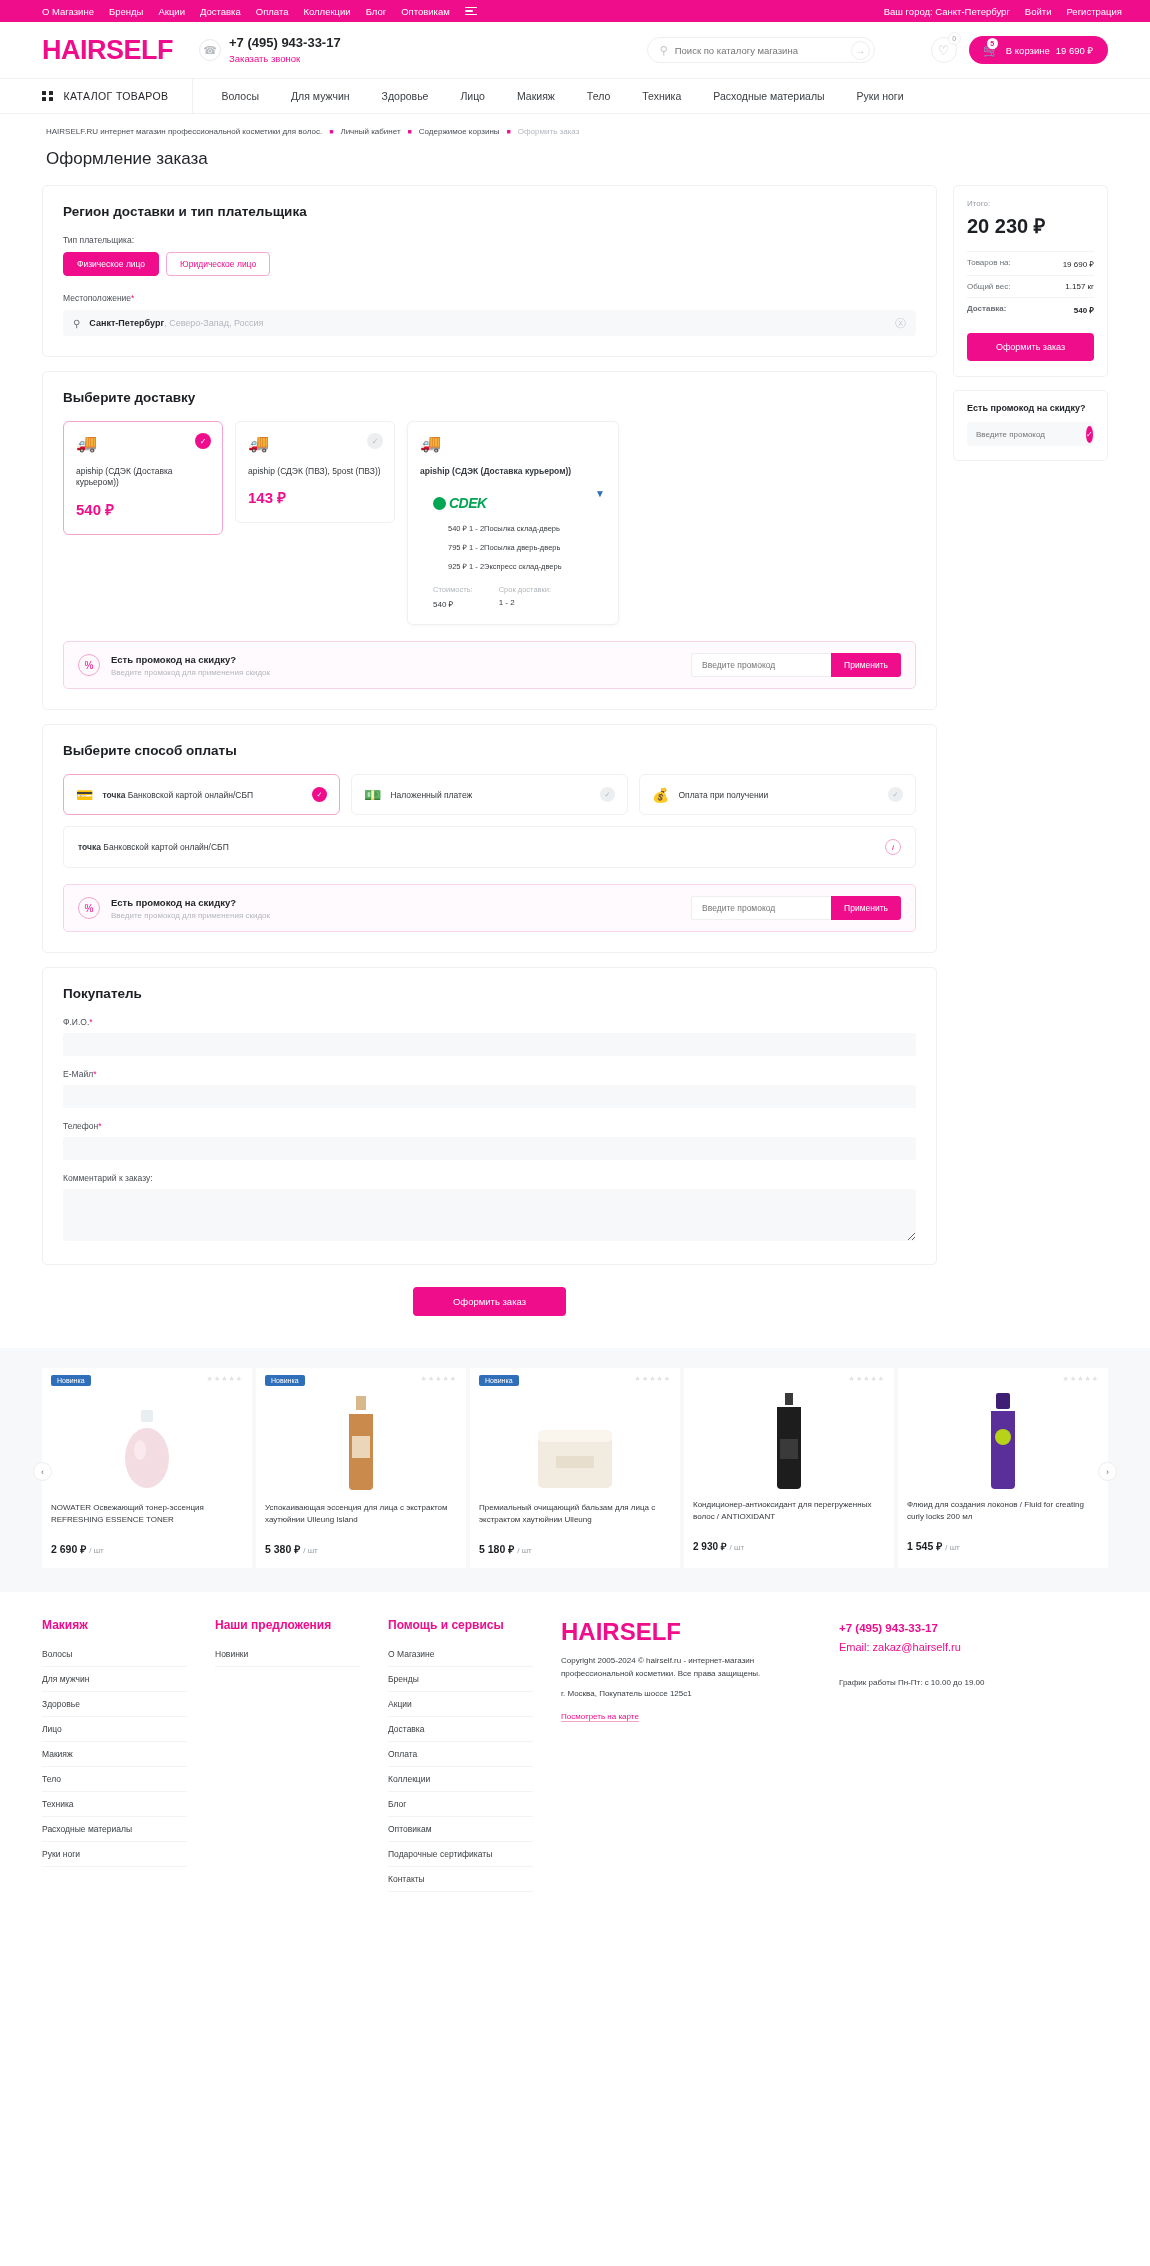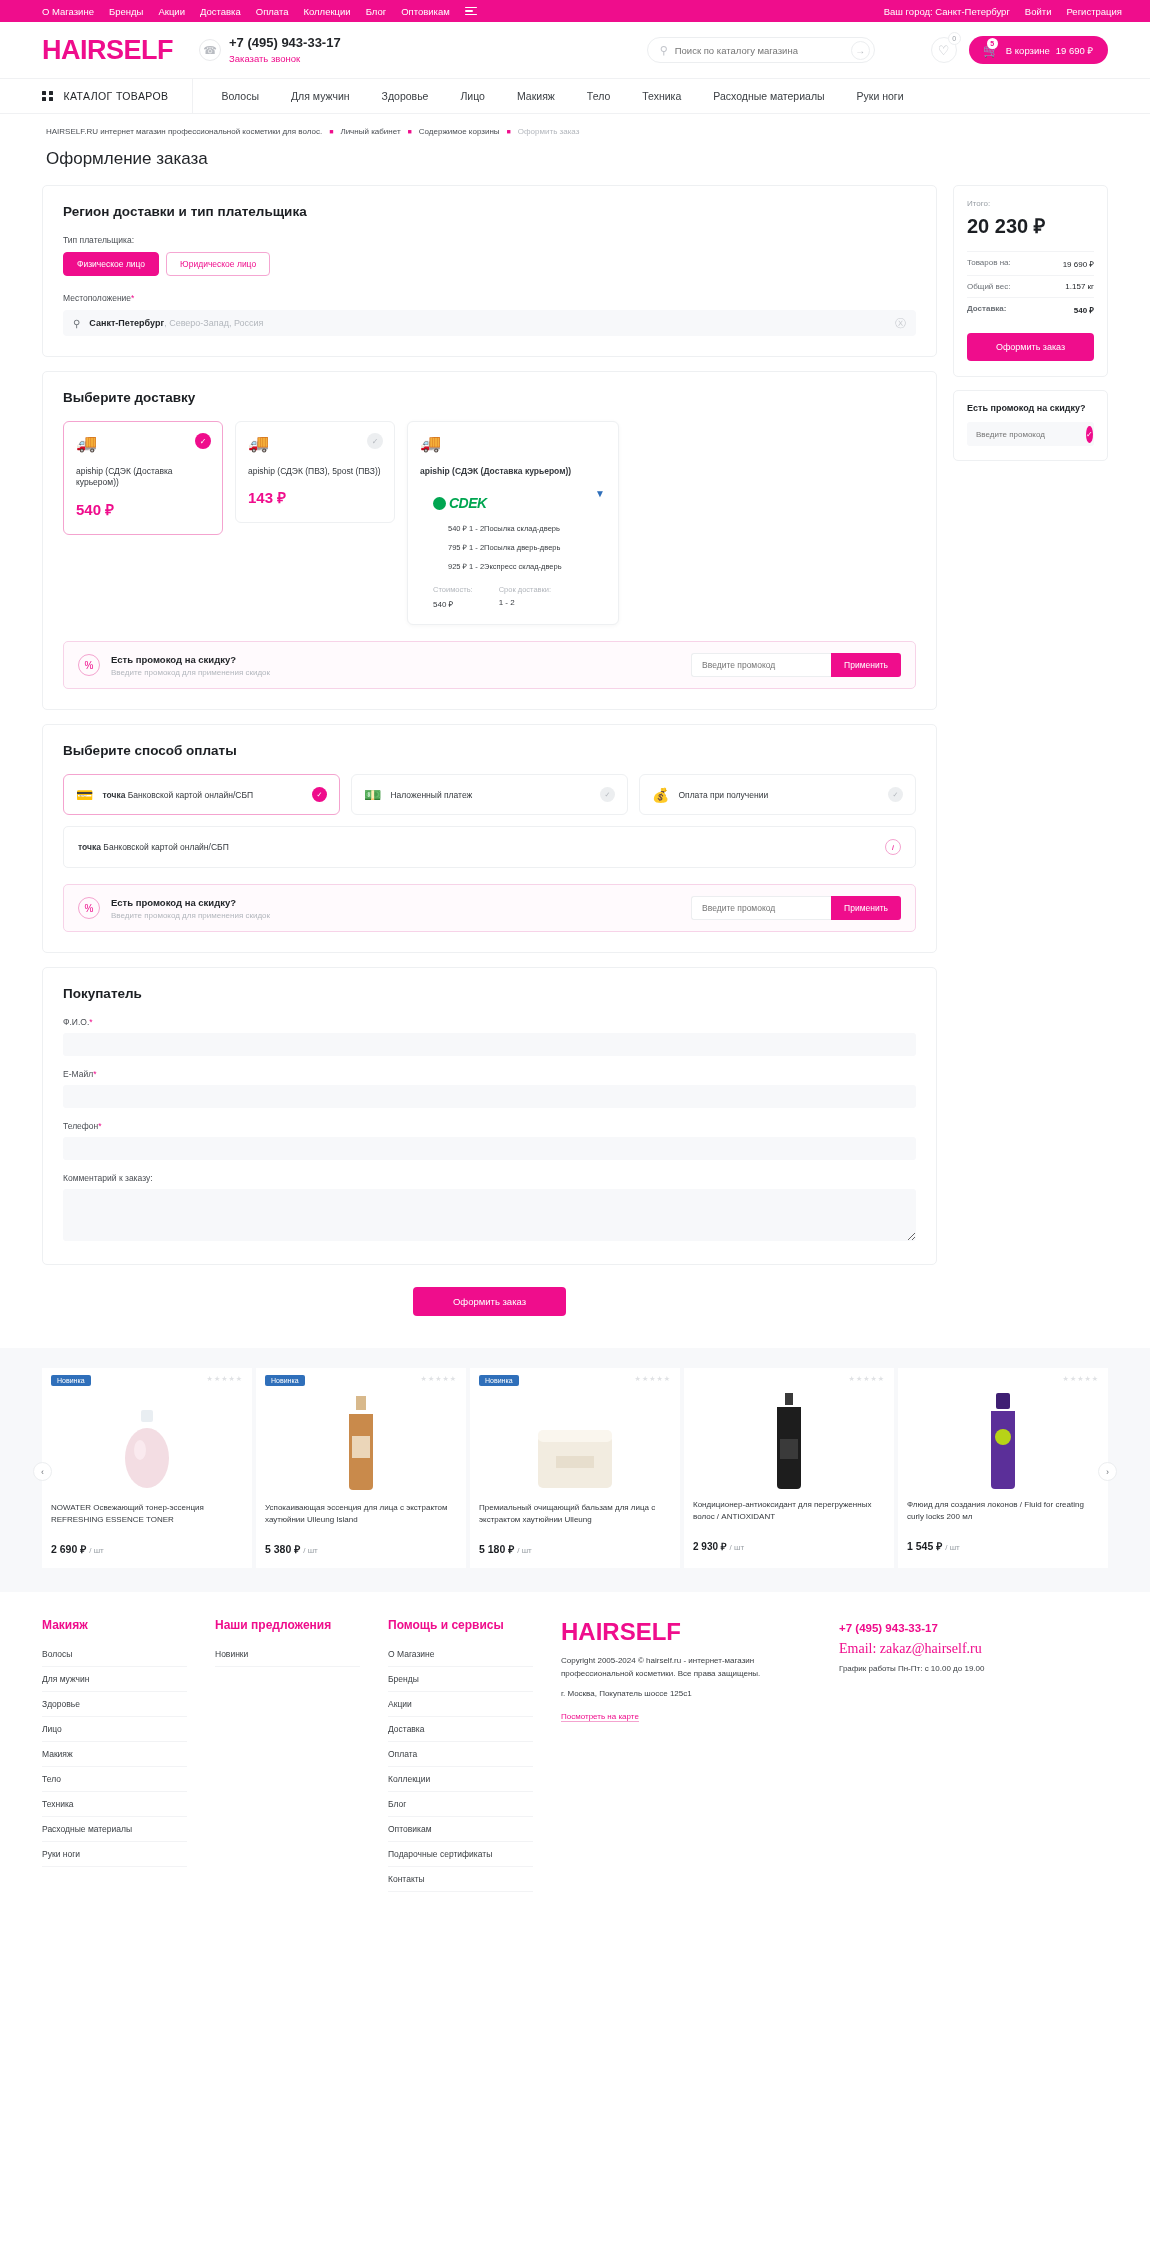--- a/index.html
+++ b/index.html
@@ -401,21 +401,21 @@
     font-size: 8.5px; color: #3c4045;
     padding: 7px 0; border-bottom: 1px solid #f2f3f5;
   }
   .f-contact { width: 250px; }
   .f-logo { font-size: 24px; font-weight: bold; color: #ef0d8c; margin-bottom: 9px; }
   .f-copy { font-size: 8px; color: #3c4045; line-height: 1.55; margin-bottom: 9px; }
   .f-addr { font-size: 8px; color: #3c4045; margin-bottom: 10px; }
   .f-map { font-size: 8px; color: #ef0d8c; border-bottom: 1px solid #f4a3cf; display: inline-block; }
   .f-right { width: 150px; padding-top: 4px; }
   .f-phone { font-size: 11.5px; font-weight: bold; color: #ef0d8c; margin-bottom: 7px; }
-  .f-email { font-size: 14px; color: #ef0d8c; margin-bottom: 6px; font-family: Liberation Serif, serif; }
+  .f-email { font-size: 11px; color: #ef0d8c; margin-bottom: 24px; }
   .f-hours { font-size: 8px; color: #3c4045; line-height: 1.5; }
 </style>
 </head>
 <body>
 
 <div class="topbar">
   <div class="topbar-left">
     <a>О Магазине</a>
     <a>Бренды</a>
     <a>Акции</a>

